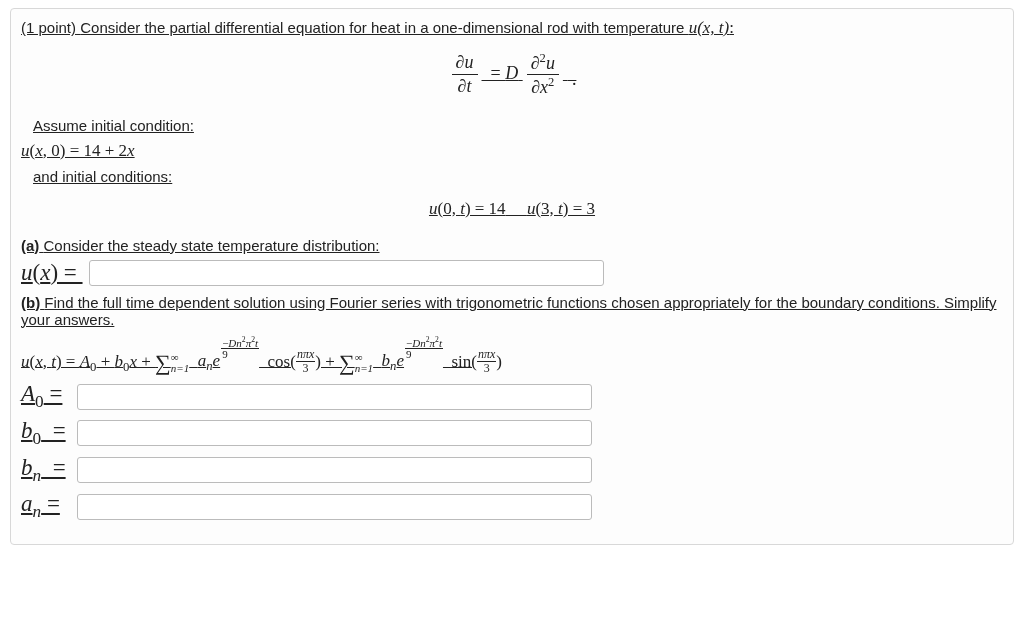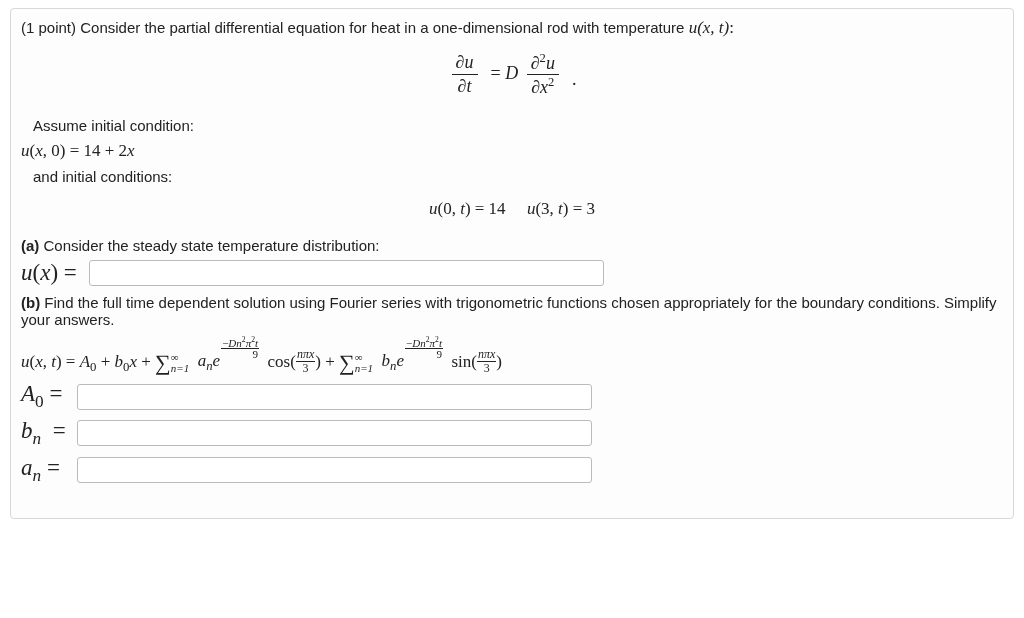--- a/index.html
+++ b/index.html
@@ -7,22 +7,23 @@
       font-family: Arial, Helvetica, sans-serif;
       font-size: 15px;
       color: #222;
       background: #fff;
       padding: 8px 10px;
       width: 1024px;
     }
     .container {
       border: 1px solid #d8d8d8;
       border-radius: 4px;
-      padding: 6px 10px 27px 10px;
+      padding: 6px 10px 16px 10px;
       background: #fdfdfd;
+      text-decoration: underline;
     }
     .intro { margin-bottom: 6px; line-height: 1.5; }
     .math-italic { font-family: 'Times New Roman', serif; font-style: italic; font-size: 17px; }
     .math { font-family: 'Times New Roman', serif; font-size: 17px; }
     .eq-center {
       text-align: center;
       margin: 10px 0 18px 0;
       font-family: 'Times New Roman', serif;
       font-size: 18px;
     }
@@ -72,21 +73,21 @@
       font-size: 11px;
       line-height: 1;
       text-align: left;
     }
     .supsub .sup { display: block; }
     .supsub .sub { display: block; font-style: italic;}
     .exp-small {
       display: inline-block;
       vertical-align: 8px;
       font-size: 11px;
-      text-align: right;
+      text-align: left;
       line-height: 1;
       margin-left: 1px;
     }
     .exp-small .enum { display: block; border-bottom: 0.7px solid #222; padding: 0 1px; }
     .exp-small .eden { display: block; padding: 0 1px; }
     .sfrac {
       display: inline-block;
       vertical-align: -6px;
       font-size: 12px;
       text-align: center;
@@ -154,20 +155,24 @@
     <span class="sum">∑</span><span class="supsub"><span class="sup">∞</span><span class="sub">n=1</span></span>
     &nbsp;<i>b<sub>n</sub>e</i><span class="exp-small"><span class="enum">−<i>Dn</i><sup>2</sup><i>π</i><sup>2</sup><i>t</i></span><span class="eden">9</span></span>
     &nbsp;sin(<span class="sfrac"><span class="snum">nπx</span><span class="sden">3</span></span>)
   </div>
 
   <div class="answer-row">
     <span class="answer-label"><i>A</i><sub>0</sub> =</span>
     <input class="answer-input" type="text" style="">
   </div>
   <div class="answer-row">
+    <span class="answer-label"><i>b</i><sub>0</sub>&nbsp; =</span>
+    <input class="answer-input" type="text" style="">
+  </div>
+  <div class="answer-row">
     <span class="answer-label"><i>b<sub>n</sub></i>&nbsp; =</span>
     <input class="answer-input" type="text" style="">
   </div>
   <div class="answer-row">
     <span class="answer-label"><i>a<sub>n</sub></i> =</span>
     <input class="answer-input" type="text" style="">
   </div>
 
 </div>
 

